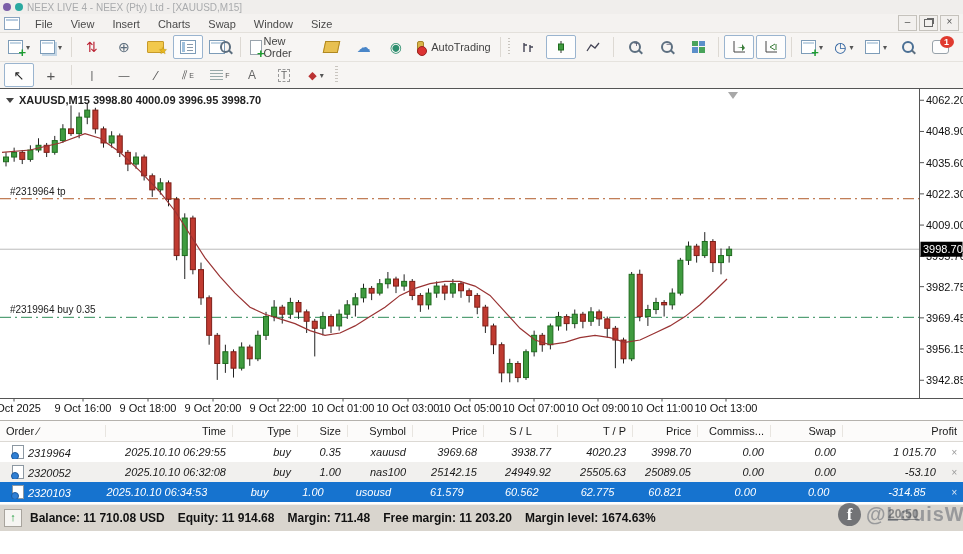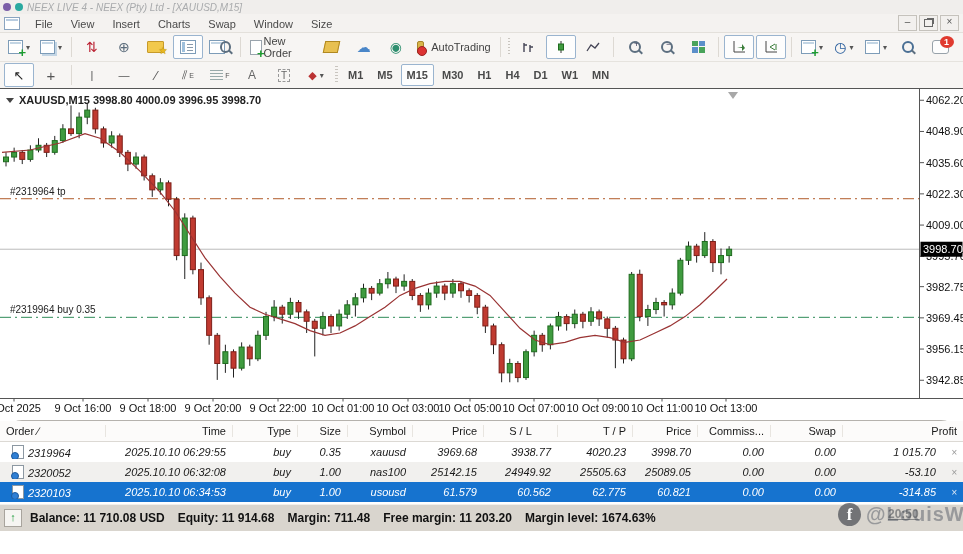--- a/index.html
+++ b/index.html
@@ -2,21 +2,21 @@
 <html><head>
 <meta charset="utf-8">
 <style>
   html,body{margin:0;padding:0;}
   body{width:963px;height:554px;position:relative;overflow:hidden;background:#fff;
        font-family:"Liberation Sans",sans-serif;-webkit-font-smoothing:antialiased;}
   .abs{position:absolute;}
   
   #titlebar{left:0;top:0;width:963px;height:14px;background:#f0eeec;display:flex;align-items:center;gap:4px;padding-left:3px;box-sizing:border-box;}
   .logo-dot{width:8px;height:8px;border-radius:50%;display:inline-block;}
-  #title-text{font-size:10px;color:#a9abad;white-space:nowrap;font-style:italic;}
+  #title-text{font-size:10px;color:#a9abad;white-space:nowrap;}
   
   #menubar{left:0;top:14px;width:963px;height:19px;background:#f4f2f0;display:flex;align-items:center;border-bottom:1px solid #e3e0db;box-sizing:border-box;}
   .mdi-ico{width:14px;height:11px;border:1px solid #8aa4c0;background:#fff;margin:0 6px 0 4px;position:relative;}
   .mdi-ico::before{content:"";position:absolute;left:1px;top:1px;right:1px;height:2px;background:#b8cce0;}
   .menu-item{font-size:11px;color:#4a4a4a;padding:2px 9px;cursor:default;}
   #mdi-controls{margin-left:auto;display:flex;gap:2px;padding-right:4px;}
   .mdi-btn{width:17px;height:14px;border:1px solid #c5c2bc;background:#f2f0ee;font-size:10px;line-height:12px;text-align:center;color:#555;}
   .restore-glyph{display:inline-block;width:7px;height:6px;border:1px solid #666;box-shadow:2px -2px 0 -1px #666;margin-top:3px;}
   
   #toolbar1{left:0;top:33px;width:963px;height:29px;background:#f7f5f3;display:flex;align-items:center;border-bottom:1px solid #e6e3de;box-sizing:border-box;padding-left:3px;}
@@ -46,26 +46,26 @@
   .tf-btn.pressed{background:#fdfdfd;border-color:#9ab4cf;}
   .grip{width:3px;height:18px;margin:0 3px;background:repeating-linear-gradient(to bottom,#c9c5bf 0 1px,transparent 1px 3px);}
   svg.mini{display:block;}
   
   #chartwrap{left:0;top:88px;width:963px;height:332px;border-top:1px solid #555;box-sizing:border-box;background:#fff;}
   #chart-svg{position:absolute;left:0;top:0;}
   #chart-svg text{font-family:"Liberation Sans",sans-serif;}
   #ohlc-line{position:absolute;left:6px;top:5px;font-size:11px;font-weight:bold;color:#222;display:flex;align-items:center;gap:5px;}
   .tri-down{width:0;height:0;border-left:4px solid transparent;border-right:4px solid transparent;border-top:5px solid #444;}
   
-  #orders{left:0;top:420px;width:963px;background:#fff;border-top:1px solid #b5b2ad;box-sizing:border-box;font-size:11px;color:#1a1a1a;border-radius:22px;}
+  #orders{left:0;top:420px;width:963px;background:#fff;border-top:1px solid #b5b2ad;box-sizing:border-box;font-size:11px;color:#1a1a1a;}
   .hdr-row{display:flex;height:20px;align-items:center;border-bottom:1px solid #dcd9d4;background:#fcfbfa;}
   .hdr-cell{box-sizing:border-box;padding:0 6px;border-left:1px solid #e8e5e0;white-space:nowrap;overflow:hidden;}
   .data-row{display:flex;height:20px;align-items:center;font-style:italic;}
   .data-row.alt{background:#f1f0ee;}
-  .data-row.selected{color:#fff;}
+  .data-row.selected{color:#fff;gap:12px;}
   .cell{box-sizing:border-box;padding:0 6px;white-space:nowrap;overflow:hidden;}
   .r{text-align:right;}
   .row-doc{width:10px;height:12px;background:#fff;border:1px solid #8c98a2;position:relative;display:inline-block;margin:0 4px 0 6px;vertical-align:-2px;}
   .row-doc::after{content:"";position:absolute;left:-2px;bottom:-2px;width:6px;height:6px;border-radius:50%;background:#2f7fd4;border:1px solid #1c5a9e;}
   .close-x{color:#9a9a9a;font-size:10px;}
   
   #statusbar{left:0;top:504px;width:963px;height:27px;background:#d9d5ce;border-top:1px solid #f2f0ec;display:flex;align-items:center;box-sizing:border-box;padding-left:4px;font-size:12px;font-weight:bold;color:#111;}
   #status-ico{width:16px;height:16px;border:1px solid #a8a49d;background:#f6f5f2;color:#1d9b3a;font-size:11px;font-weight:bold;text-align:center;line-height:15px;margin-right:8px;}
   .seg{margin-right:13px;white-space:nowrap;}
   
@@ -247,21 +247,20 @@
       <span style="color:#666;font-size:12px;">A</span>
     </span>
   <span class="tb-btn">
       <span style="color:#666;font-size:10px;border:1px dashed #999;padding:0 2px;">T</span>
     </span>
   <span class="tb-btn">
       <span style="color:#b33;font-size:11px;">◆</span>
       <span class="caret">▾</span>
     </span>
   <span class="grip"></span>
-  <span id="tf-buttons"><span class="tf-btn">M1</span><span class="tf-btn">M5</span><span class="tf-btn pressed">M15</span><span class="tf-btn">M30</span><span class="tf-btn">H1</span><span class="tf-btn">H4</span><span class="tf-btn">D1</span><span class="tf-btn">W1</span><span class="tf-btn">MN</span></span>
 </div>
 
 <div id="chartwrap" class="abs">
   <svg id="chart-svg" width="963" height="332" viewBox="0 0 963 332">
       <line x1="0" y1="109.72241999999996" x2="919" y2="109.72241999999996" stroke="#b05a2a" stroke-width="1" stroke-dasharray="11 4 2 4"></line>
       <text x="10" y="105.72241999999996" font-size="10" fill="#222">#2319964 tp</text>
       <line x1="0" y1="228.31272000000038" x2="919" y2="228.31272000000038" stroke="#2e8b57" stroke-width="1" stroke-dasharray="11 4 2 4"></line>
       <text x="10" y="224.31272000000038" font-size="10" fill="#222">#2319964 buy 0.35</text>
       <line x1="0" y1="160.23180000000042" x2="919" y2="160.23180000000042" stroke="#bcbcbc" stroke-width="1" stroke-dasharray="none"></line>
       <line x1="6" y1="63.342" x2="6" y2="77.418" stroke="#222222" stroke-width="1"></line>

